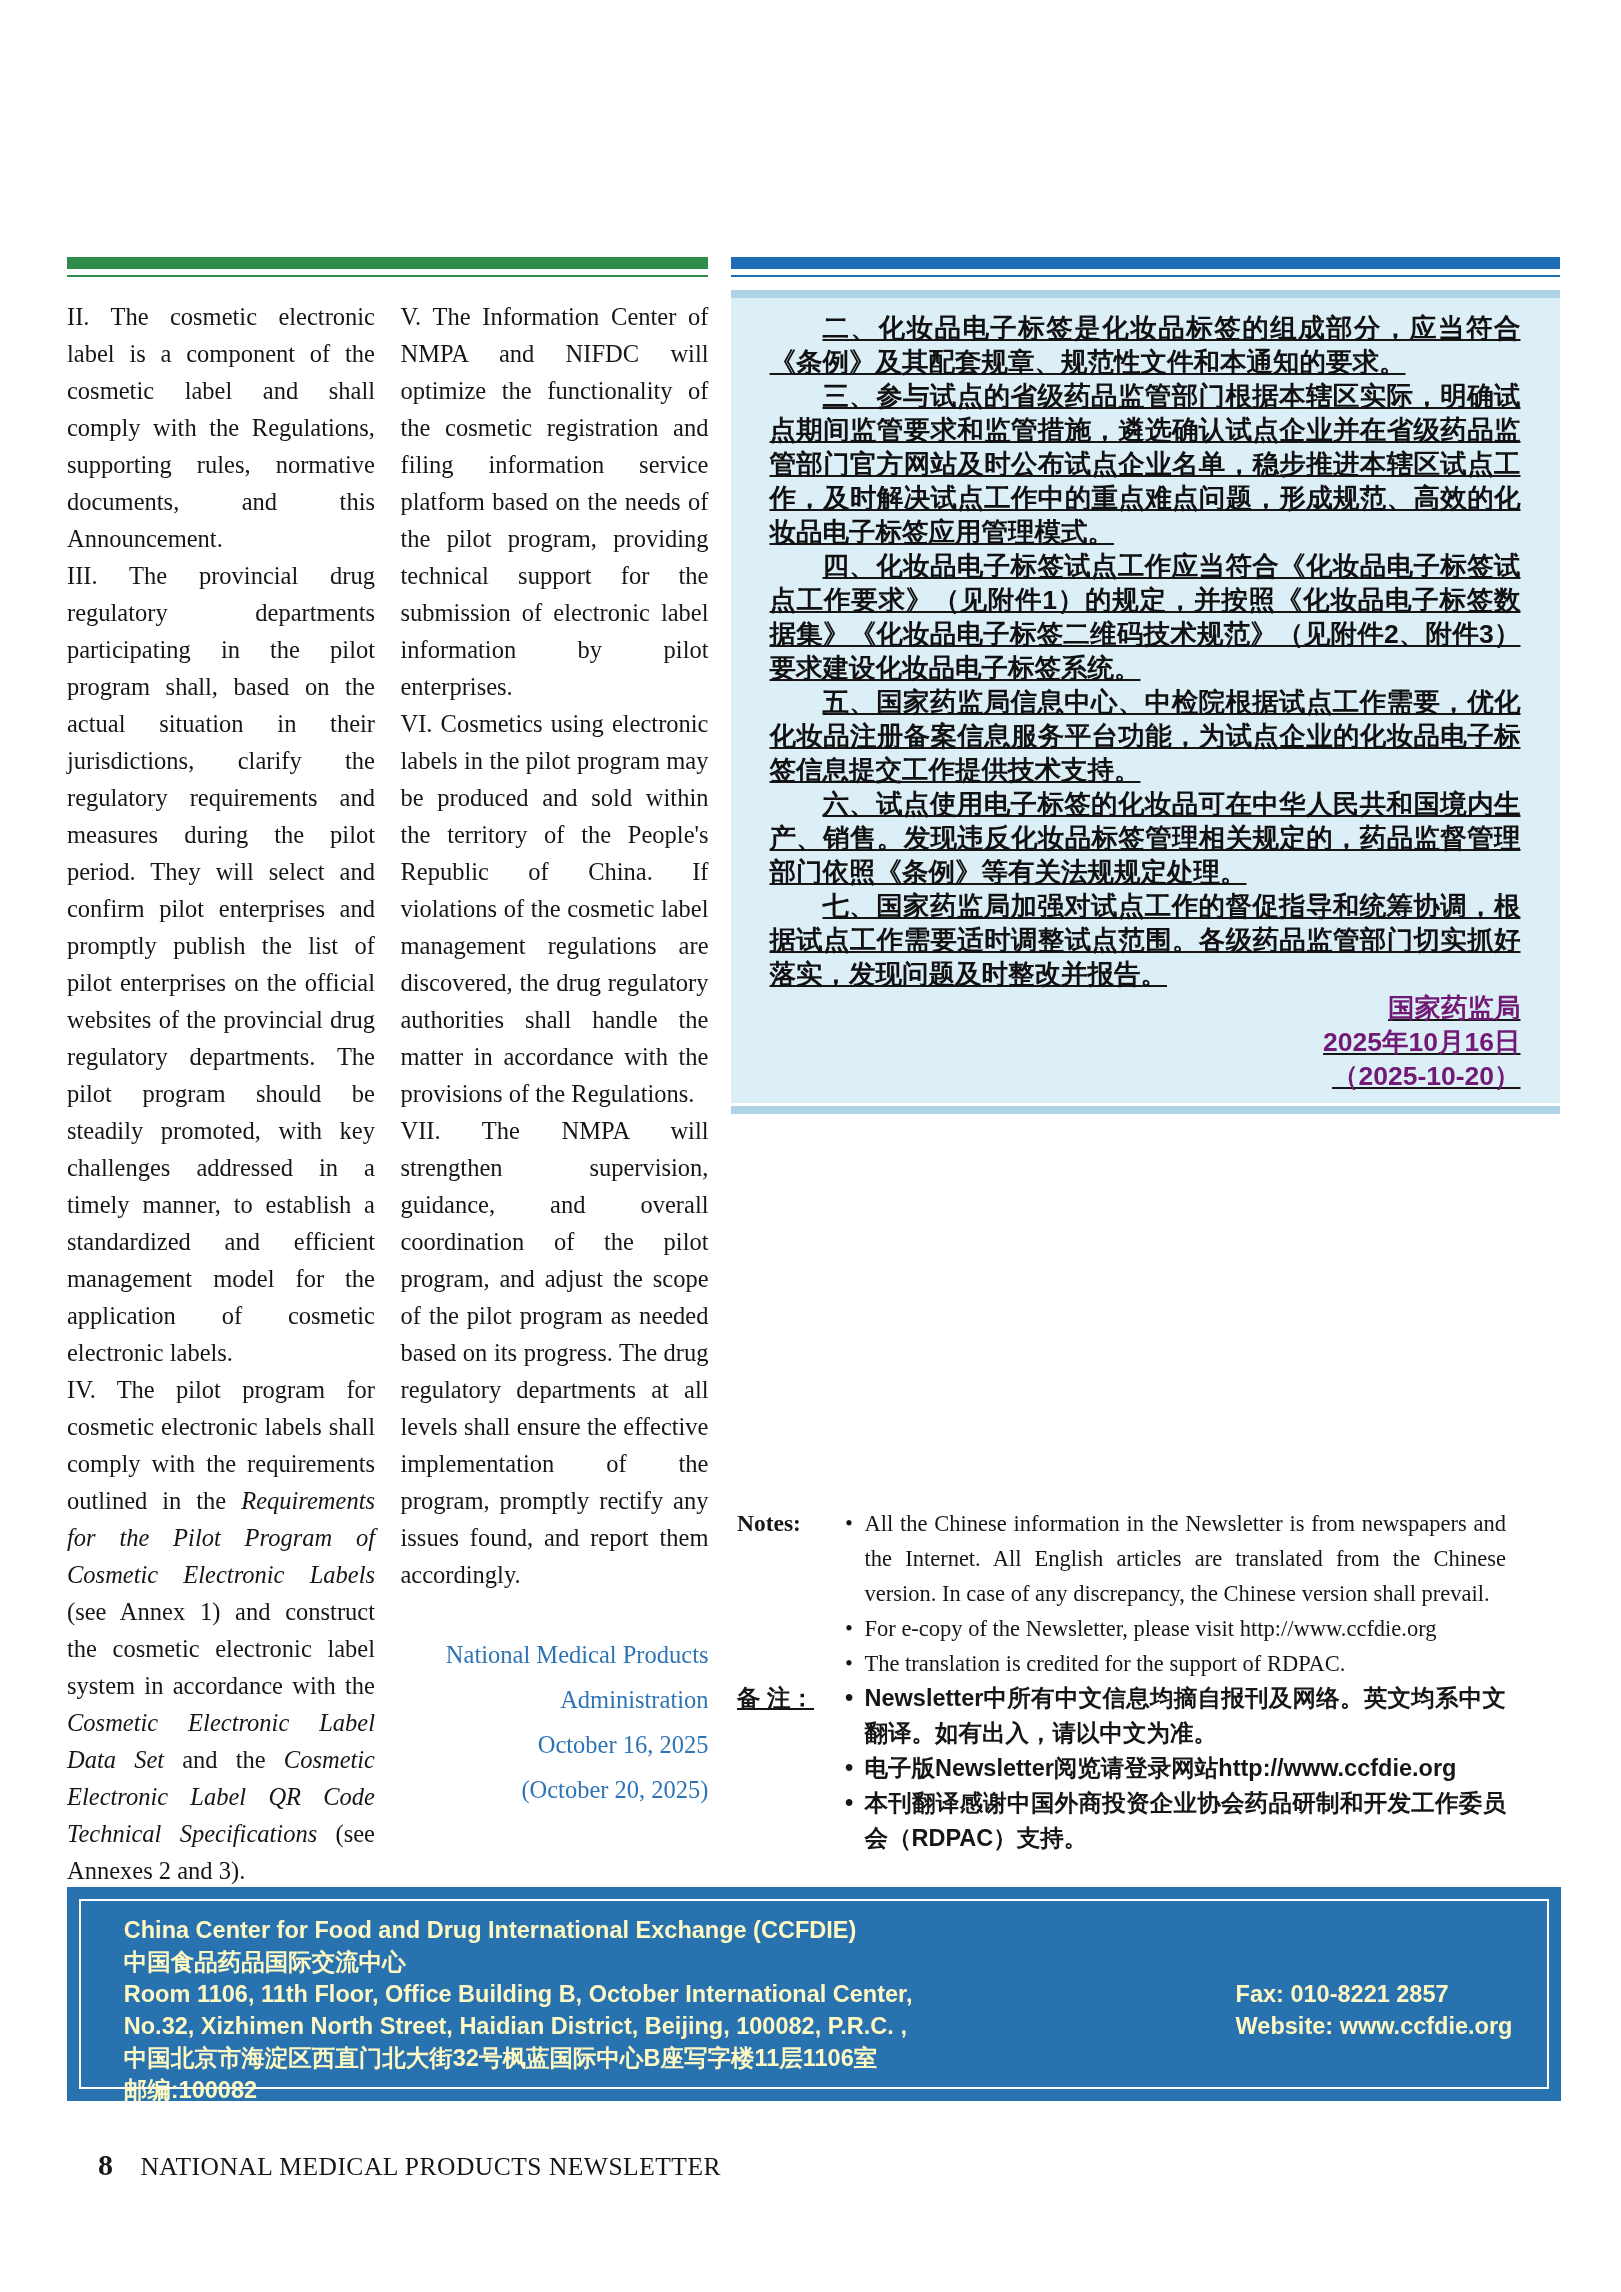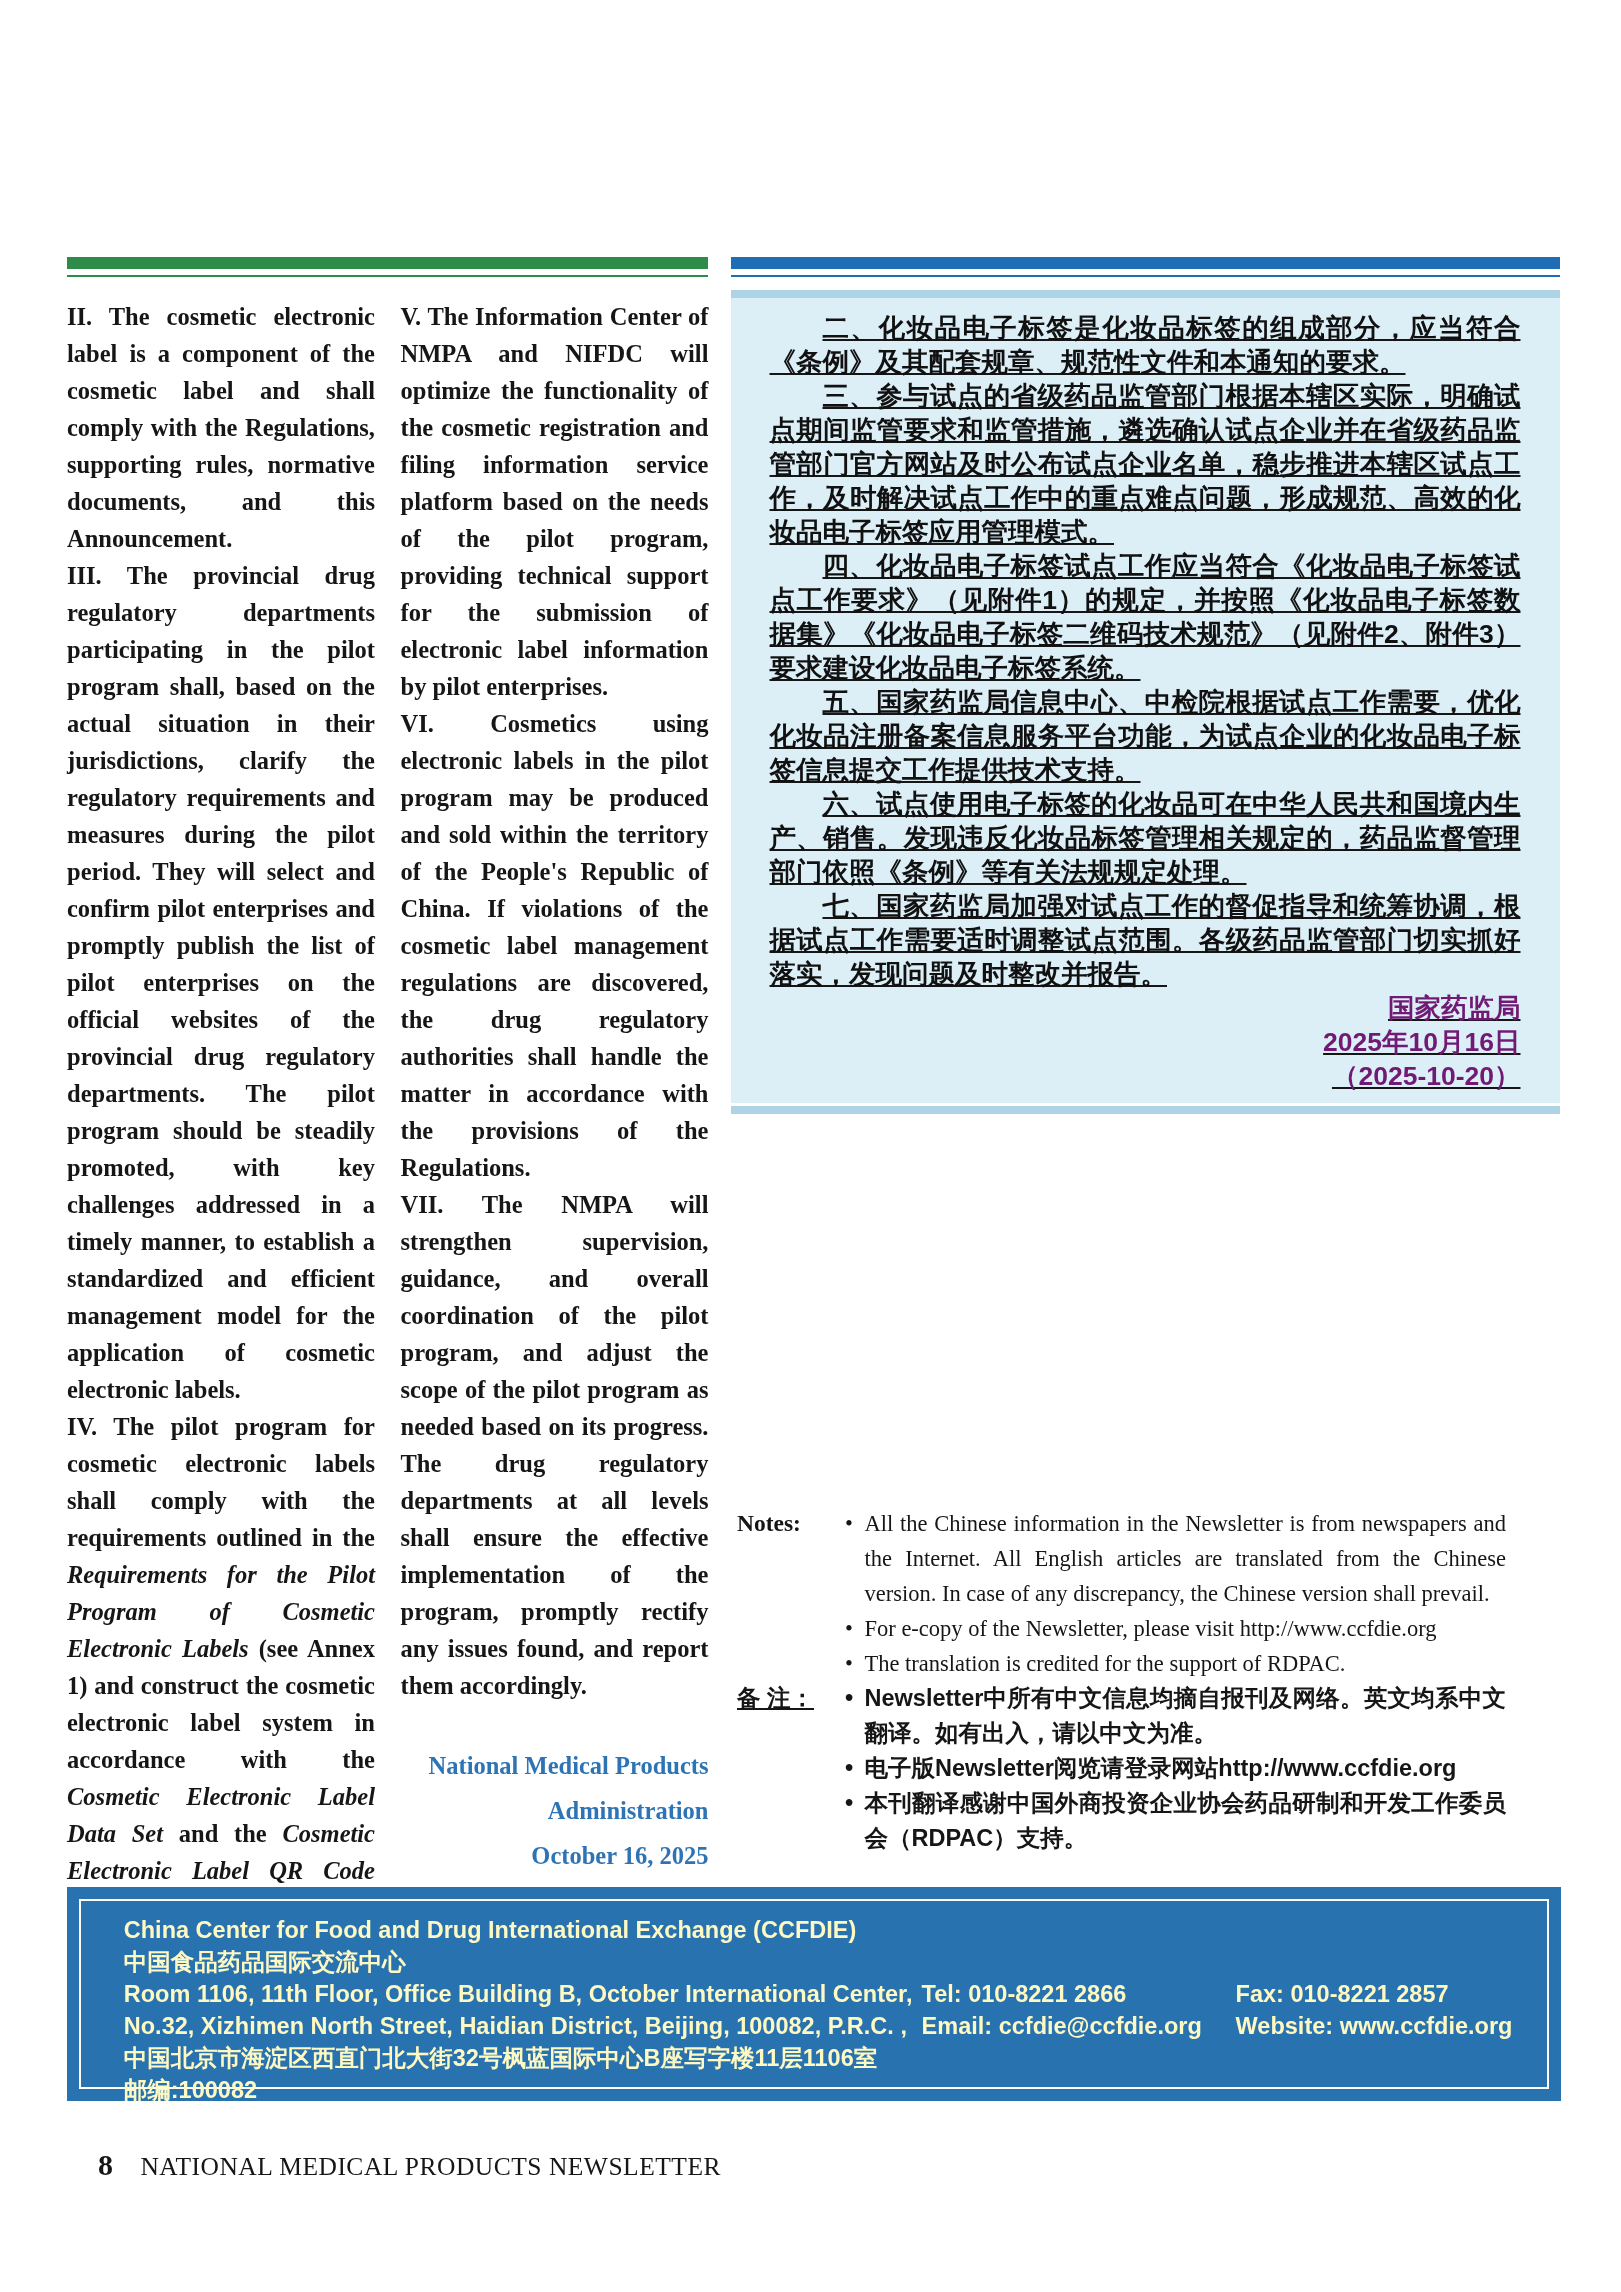--- a/index.html
+++ b/index.html
@@ -17,21 +17,21 @@
     position:absolute;top:257px;left:67px;
     width:1493px;
     display:flex;gap:22.5px;
   }
   .left-group{width:641px;flex:0 0 641px;}
   .right-group{width:829px;flex:0 0 829px;text-decoration:underline;}
   .rule{box-sizing:border-box;height:19.6px;border-top:12.7px solid;border-bottom:2.9px solid;}
   .rule-green{border-color:#2e8c4a;}
   .rule-blue{border-color:#1f6eb5;}
 
-  .eng-cols{display:flex;gap:25.5px;margin-top:21.6px;font-weight:bold;}
+  .eng-cols{display:flex;gap:25.5px;margin-top:21.6px;}
   .eng-col{width:308px;flex:0 0 308px;font-size:24.5px;line-height:37px;text-align:justify;}
   .eng-col p{margin:0;text-align:justify;}
   .eng-col .ital{font-style:italic;}
   .en-attribution{
     margin-top:39px;color:#2e74b5;text-align:right;
     font-size:24.5px;line-height:45px;
   }
 
   
   .cn-strip{height:7.8px;background:#aed3e4;}
@@ -168,24 +168,20 @@
       <div>中国食品药品国际交流中心</div>
       <div class="footer-cols">
         <div class="addr-block">
           <div class="addr-lines">
             <div>Room 1106, 11th Floor, Office Building B, October International Center,</div>
             <div>No.32, Xizhimen North Street, Haidian District, Beijing, 100082, P.R.C. ,</div>
             <div>中国北京市海淀区西直门北大街32号枫蓝国际中心B座写字楼11层1106室</div>
             <div>邮编:100082</div>
           </div>
         </div>
-        <div class="contact-col telcol">
-          <div>Tel: 010-8221 2866</div>
-          <div>Email: ccfdie@ccfdie.org</div>
-        </div>
         <div class="contact-col faxcol">
           <div>Fax: 010-8221 2857</div>
           <div>Website: www.ccfdie.org</div>
         </div>
       </div>
     </div>
   </div>
 
   <div class="page-footer">
     <span class="page-num">8</span>

